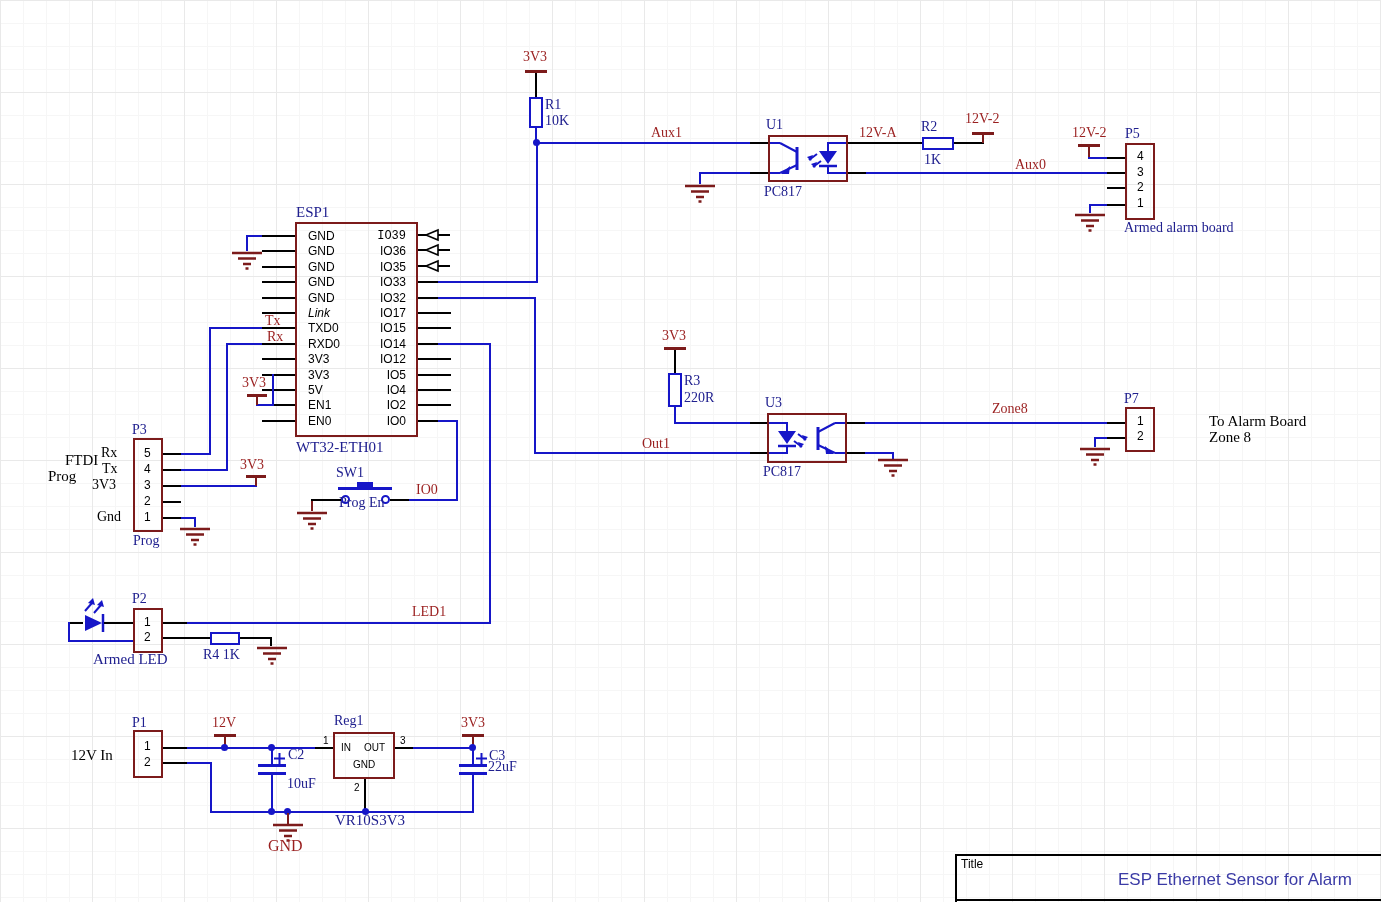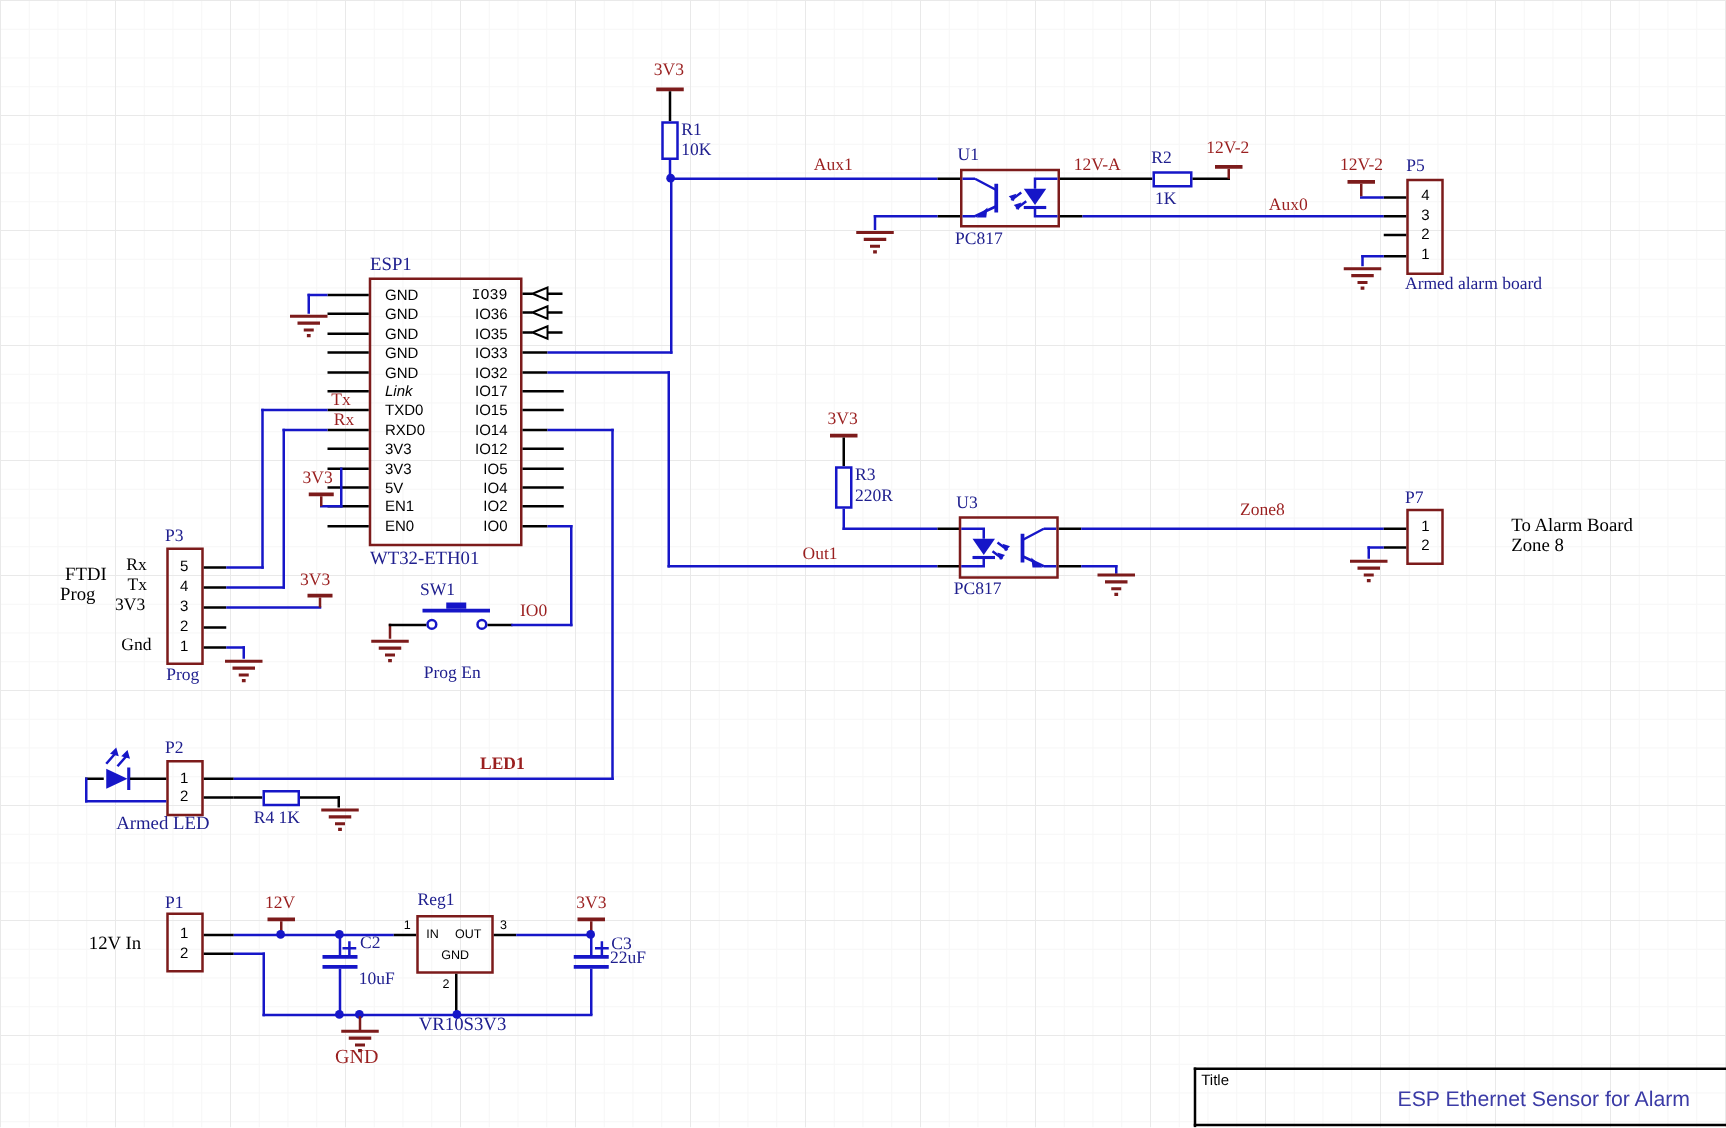--- a/index.html
+++ b/index.html
@@ -259,21 +259,21 @@
   <div class="t blk" style="left:1209px;top:414px;font-size:15px;">To Alarm Board</div>
   <div class="t blk" style="left:1209px;top:430px;font-size:15px;">Zone 8</div>
 
   <div class="t navy" style="left:132px;top:423px;">P3</div>
   <div class="box" style="left:133px;top:438px;width:30px;height:94px;"></div>
   <div class="pin" style="left:144px;top:447px;">5</div>
   <div class="pin" style="left:144px;top:463px;">4</div>
   <div class="pin" style="left:144px;top:479px;">3</div>
   <div class="pin" style="left:144px;top:495px;">2</div>
   <div class="pin" style="left:144px;top:511px;">1</div>
-  <div class="t blk" style="left:52px;top:453px;font-size:15px;text-align:right;">FTDI</div>
+  <div class="t blk" style="left:65px;top:453px;font-size:15px;text-align:right;">FTDI</div>
   <div class="t blk" style="left:48px;top:469px;font-size:15px;">Prog</div>
   <div class="t blk" style="left:101px;top:446px;">Rx</div>
   <div class="t blk" style="left:102px;top:462px;">Tx</div>
   <div class="t blk" style="left:92px;top:478px;">3V3</div>
   <div class="t blk" style="left:97px;top:510px;">Gnd</div>
   <div class="t navy" style="left:133px;top:534px;">Prog</div>
   <div class="wk" style="left:163px;top:453px;width:18px;height:2px;"></div>
   <div class="wk" style="left:163px;top:469px;width:18px;height:2px;"></div>
   <div class="wk" style="left:163px;top:485px;width:18px;height:2px;"></div>
   <div class="wk" style="left:163px;top:501px;width:18px;height:2px;"></div>
@@ -288,21 +288,21 @@
   <div class="w" style="left:194px;top:517px;width:2px;height:10px;"></div>
   <svg style="left:178px;top:527px;" width="34" height="19">
       <path stroke="#7c1b1b" stroke-width="2.5" fill="none" d="M2 2 H32 M8 7.5 H26 M13 13 H21 M15.5 17.5 H18.5"></path>
     </svg>
 
   <div class="t navy" style="left:336px;top:466px;">SW1</div>
   <div class="w" style="left:338px;top:487px;width:54px;height:3px;"></div>
   <div class="w" style="left:357px;top:482px;width:16px;height:5px;"></div>
   <div class="circ" style="left:341px;top:495px;"></div>
   <div class="circ" style="left:381px;top:495px;"></div>
-  <div class="t navy" style="left:339px;top:532px;">Prog En</div>
+  <div class="t navy" style="left:339px;top:496px;">Prog En</div>
   <div class="wk" style="left:324px;top:499px;width:17px;height:2px;"></div>
   <div class="mk" style="left:311px;top:499px;width:2px;height:12px;"></div>
   <div class="wk" style="left:311px;top:499px;width:13px;height:2px;"></div>
   <svg style="left:295px;top:511px;" width="34" height="19">
       <path stroke="#7c1b1b" stroke-width="2.5" fill="none" d="M2 2 H32 M8 7.5 H26 M13 13 H21 M15.5 17.5 H18.5"></path>
     </svg>
   <div class="wk" style="left:390px;top:499px;width:20px;height:2px;"></div>
   <div class="w" style="left:409px;top:499px;width:49px;height:2px;"></div>
   <div class="t" style="left:416px;top:483px;">IO0</div>
 
@@ -321,21 +321,21 @@
     <polygon points="22,6 24,13 17,11" fill="#1616c8"></polygon>
   </svg>
   <div class="wk" style="left:68px;top:622px;width:15px;height:2px;"></div>
   <div class="wk" style="left:104px;top:622px;width:29px;height:2px;"></div>
   <div class="w" style="left:68px;top:622px;width:2px;height:20px;"></div>
   <div class="w" style="left:68px;top:640px;width:65px;height:2px;"></div>
   <div class="wk" style="left:163px;top:622px;width:24px;height:2px;"></div>
   <div class="wk" style="left:163px;top:637px;width:24px;height:2px;"></div>
 
   <div class="w" style="left:187px;top:622px;width:304px;height:2px;"></div>
-  <div class="t" style="left:384px;top:605px;font-weight:bold;">LED1</div>
+  <div class="t" style="left:412px;top:605px;">LED1</div>
 
   <div class="wk" style="left:187px;top:637px;width:23px;height:2px;"></div>
   <div class="rbox" style="left:210px;top:632px;width:30px;height:13px;"></div>
   <div class="t navy" style="left:203px;top:648px;">R4 1K</div>
   <div class="wk" style="left:240px;top:637px;width:32px;height:2px;"></div>
   <div class="wk" style="left:270px;top:637px;width:2px;height:9px;"></div>
   <svg style="left:255px;top:646px;" width="34" height="19">
       <path stroke="#7c1b1b" stroke-width="2.5" fill="none" d="M2 2 H32 M8 7.5 H26 M13 13 H21 M15.5 17.5 H18.5"></path>
     </svg>
 

